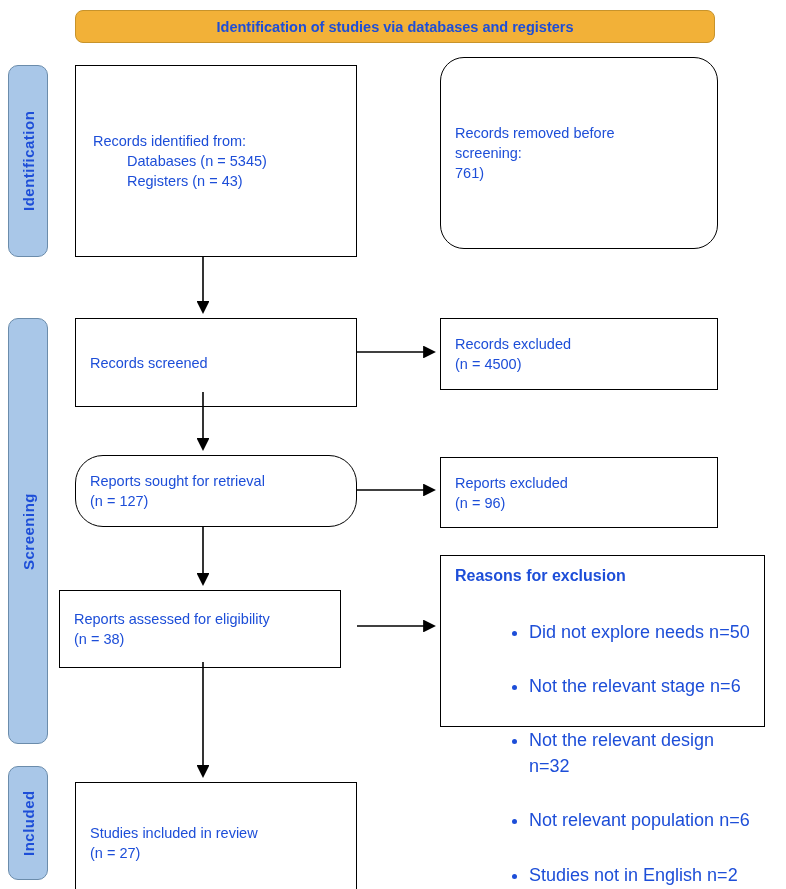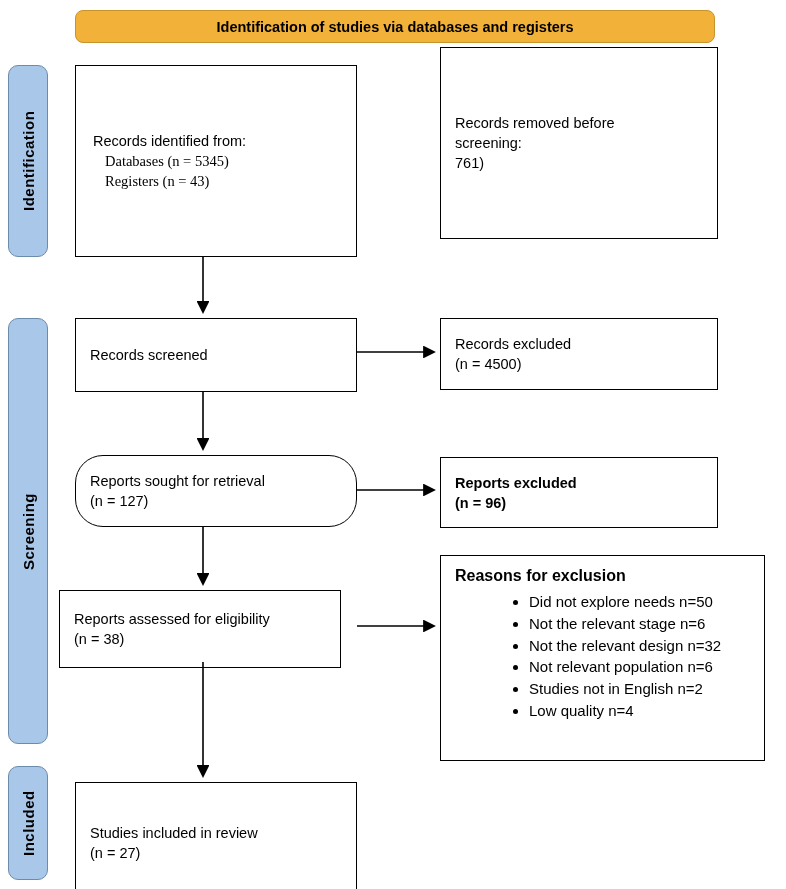--- a/index.html
+++ b/index.html
@@ -1,21 +1,21 @@
 <!DOCTYPE html>
 <html><head>
 <meta charset="utf-8">
 <style>
   html,body{margin:0;padding:0;background:#ffffff;}
   #stage{
     position:relative;
     width:786px;height:889px;
     background:#ffffff;
     font-family:"Liberation Sans", sans-serif;
-    color:#000000;
+    color:#1d4ed8;
     overflow:hidden;
   }
   .banner{
     position:absolute;left:75px;top:10px;width:640px;height:33px;
     background:#F2B138;border:1.5px solid #C7932B;border-radius:8px;
     display:flex;align-items:center;justify-content:center;
     font-weight:bold;font-size:14.5px;box-sizing:border-box;
   }
   .side-label{
     position:absolute;left:8px;width:40px;
@@ -28,32 +28,32 @@
   #side-identification{top:65px;height:192px;}
   #side-screening{top:318px;height:426px;}
   #side-included{top:766px;height:114px;}
   .box{
     position:absolute;background:#fff;border:1.8px solid #000;
     box-sizing:border-box;display:flex;flex-direction:column;
     justify-content:center;font-size:14.5px;line-height:1.38;
     padding:8px 12px 8px 14px;
   }
   #box-records-identified{left:75px;top:65px;width:282px;height:192px;padding-left:17px;}
-  #box-records-removed{left:440px;top:47px;width:278px;height:192px;}
-  #box-records-screened{left:75px;top:318px;width:282px;height:74px;}
+  #box-records-removed{left:440px;top:57px;width:278px;height:192px;border-radius:24px;}
+  #box-records-screened{left:75px;top:318px;width:282px;height:89px;}
   #box-records-excluded{left:440px;top:318px;width:278px;height:72px;}
   #box-reports-sought{left:75px;top:455px;width:282px;height:72px;border-radius:28px;}
-  #box-reports-excluded{left:440px;top:457px;width:278px;height:71px;font-weight:bold;}
+  #box-reports-excluded{left:440px;top:457px;width:278px;height:71px;}
   #box-reports-assessed{left:59px;top:590px;width:282px;height:78px;}
-  #box-reasons-exclusion{left:440px;top:555px;width:325px;height:206px;justify-content:flex-start;padding-top:9px;}
+  #box-reasons-exclusion{left:440px;top:555px;width:325px;height:172px;justify-content:flex-start;padding-top:9px;}
   #box-studies-included{left:75px;top:782px;width:282px;height:121px;}
-  .indent{margin-left:12px;font-family:Liberation Serif, serif;}
+  .indent{margin-left:34px;}
   .reasons-title{font-weight:bold;font-size:16px;}
   ul.reasons-list{margin:4px 0 0 0;padding:0 0 0 74px;list-style-type:disc;}
-  ul.reasons-list li{font-size:15px;line-height:1.45;}
+  ul.reasons-list li{font-size:18px;line-height:1.45;margin-top:28px;}
   #arrow-layer{position:absolute;left:0;top:0;width:786px;height:889px;pointer-events:none;}
 </style>
 </head>
 <body>
 
 <div id="stage">
 
   <div class="banner">
     <span>Identification of studies via databases and registers</span>
   </div>

